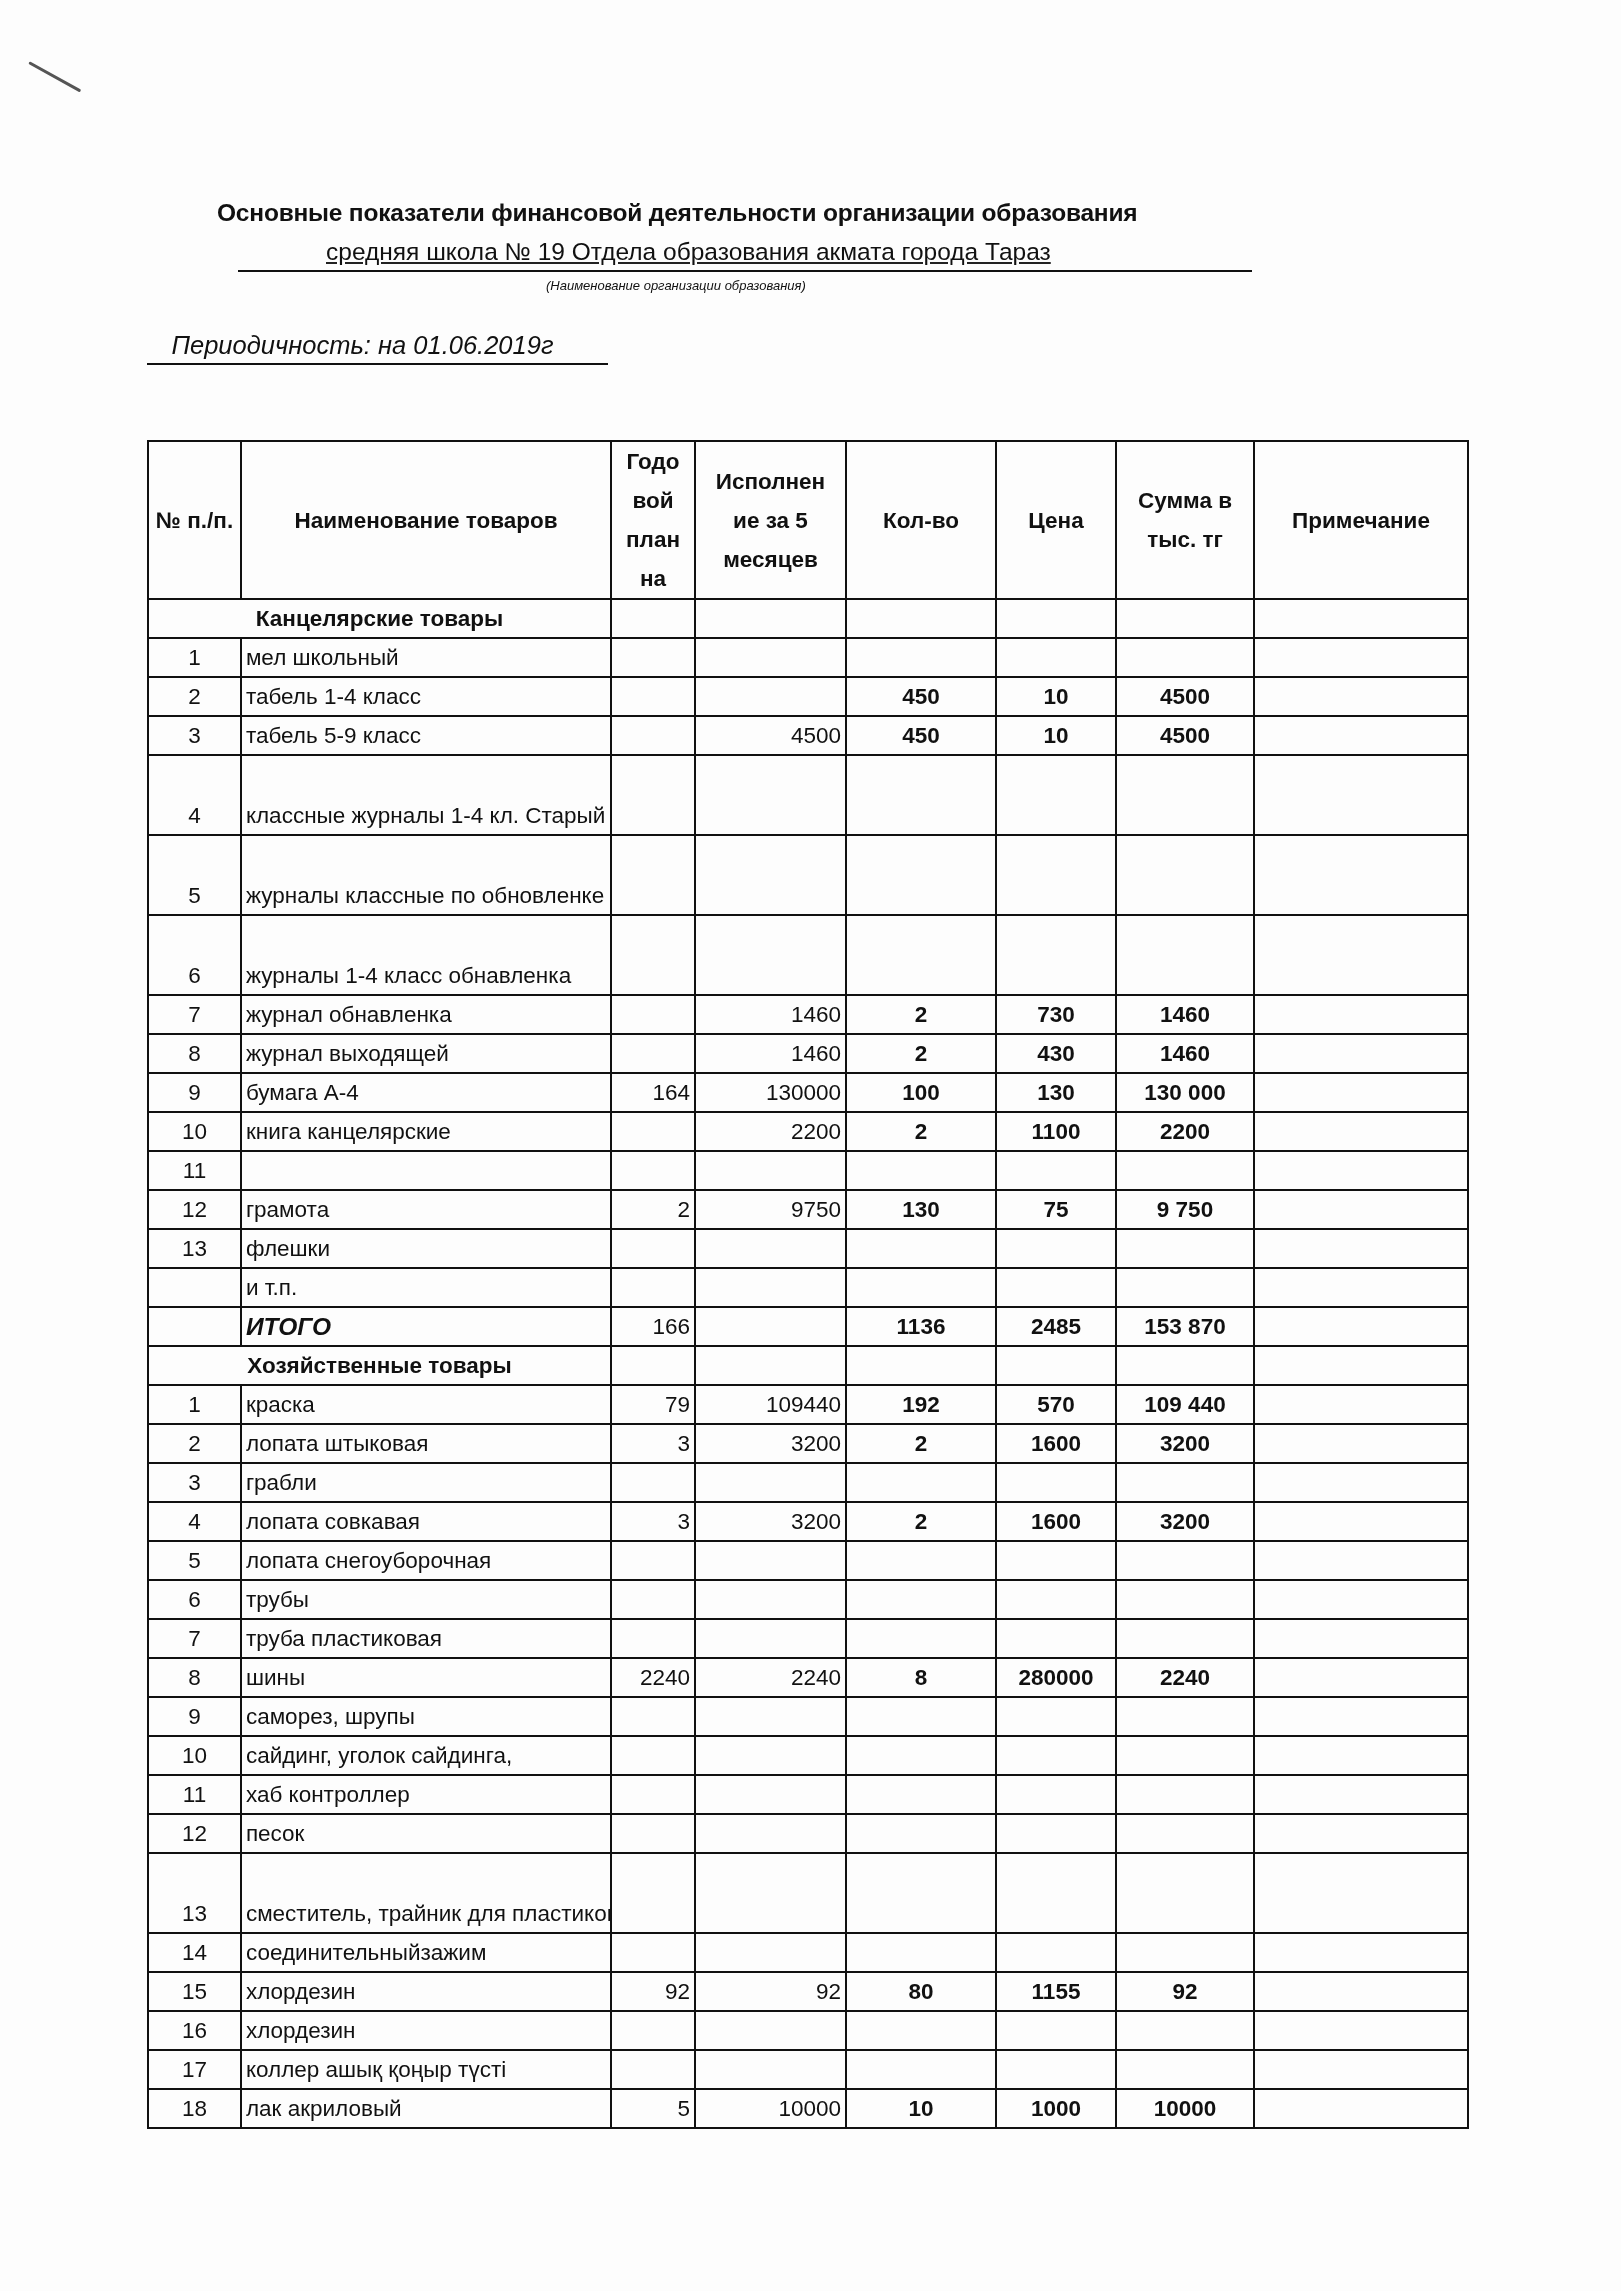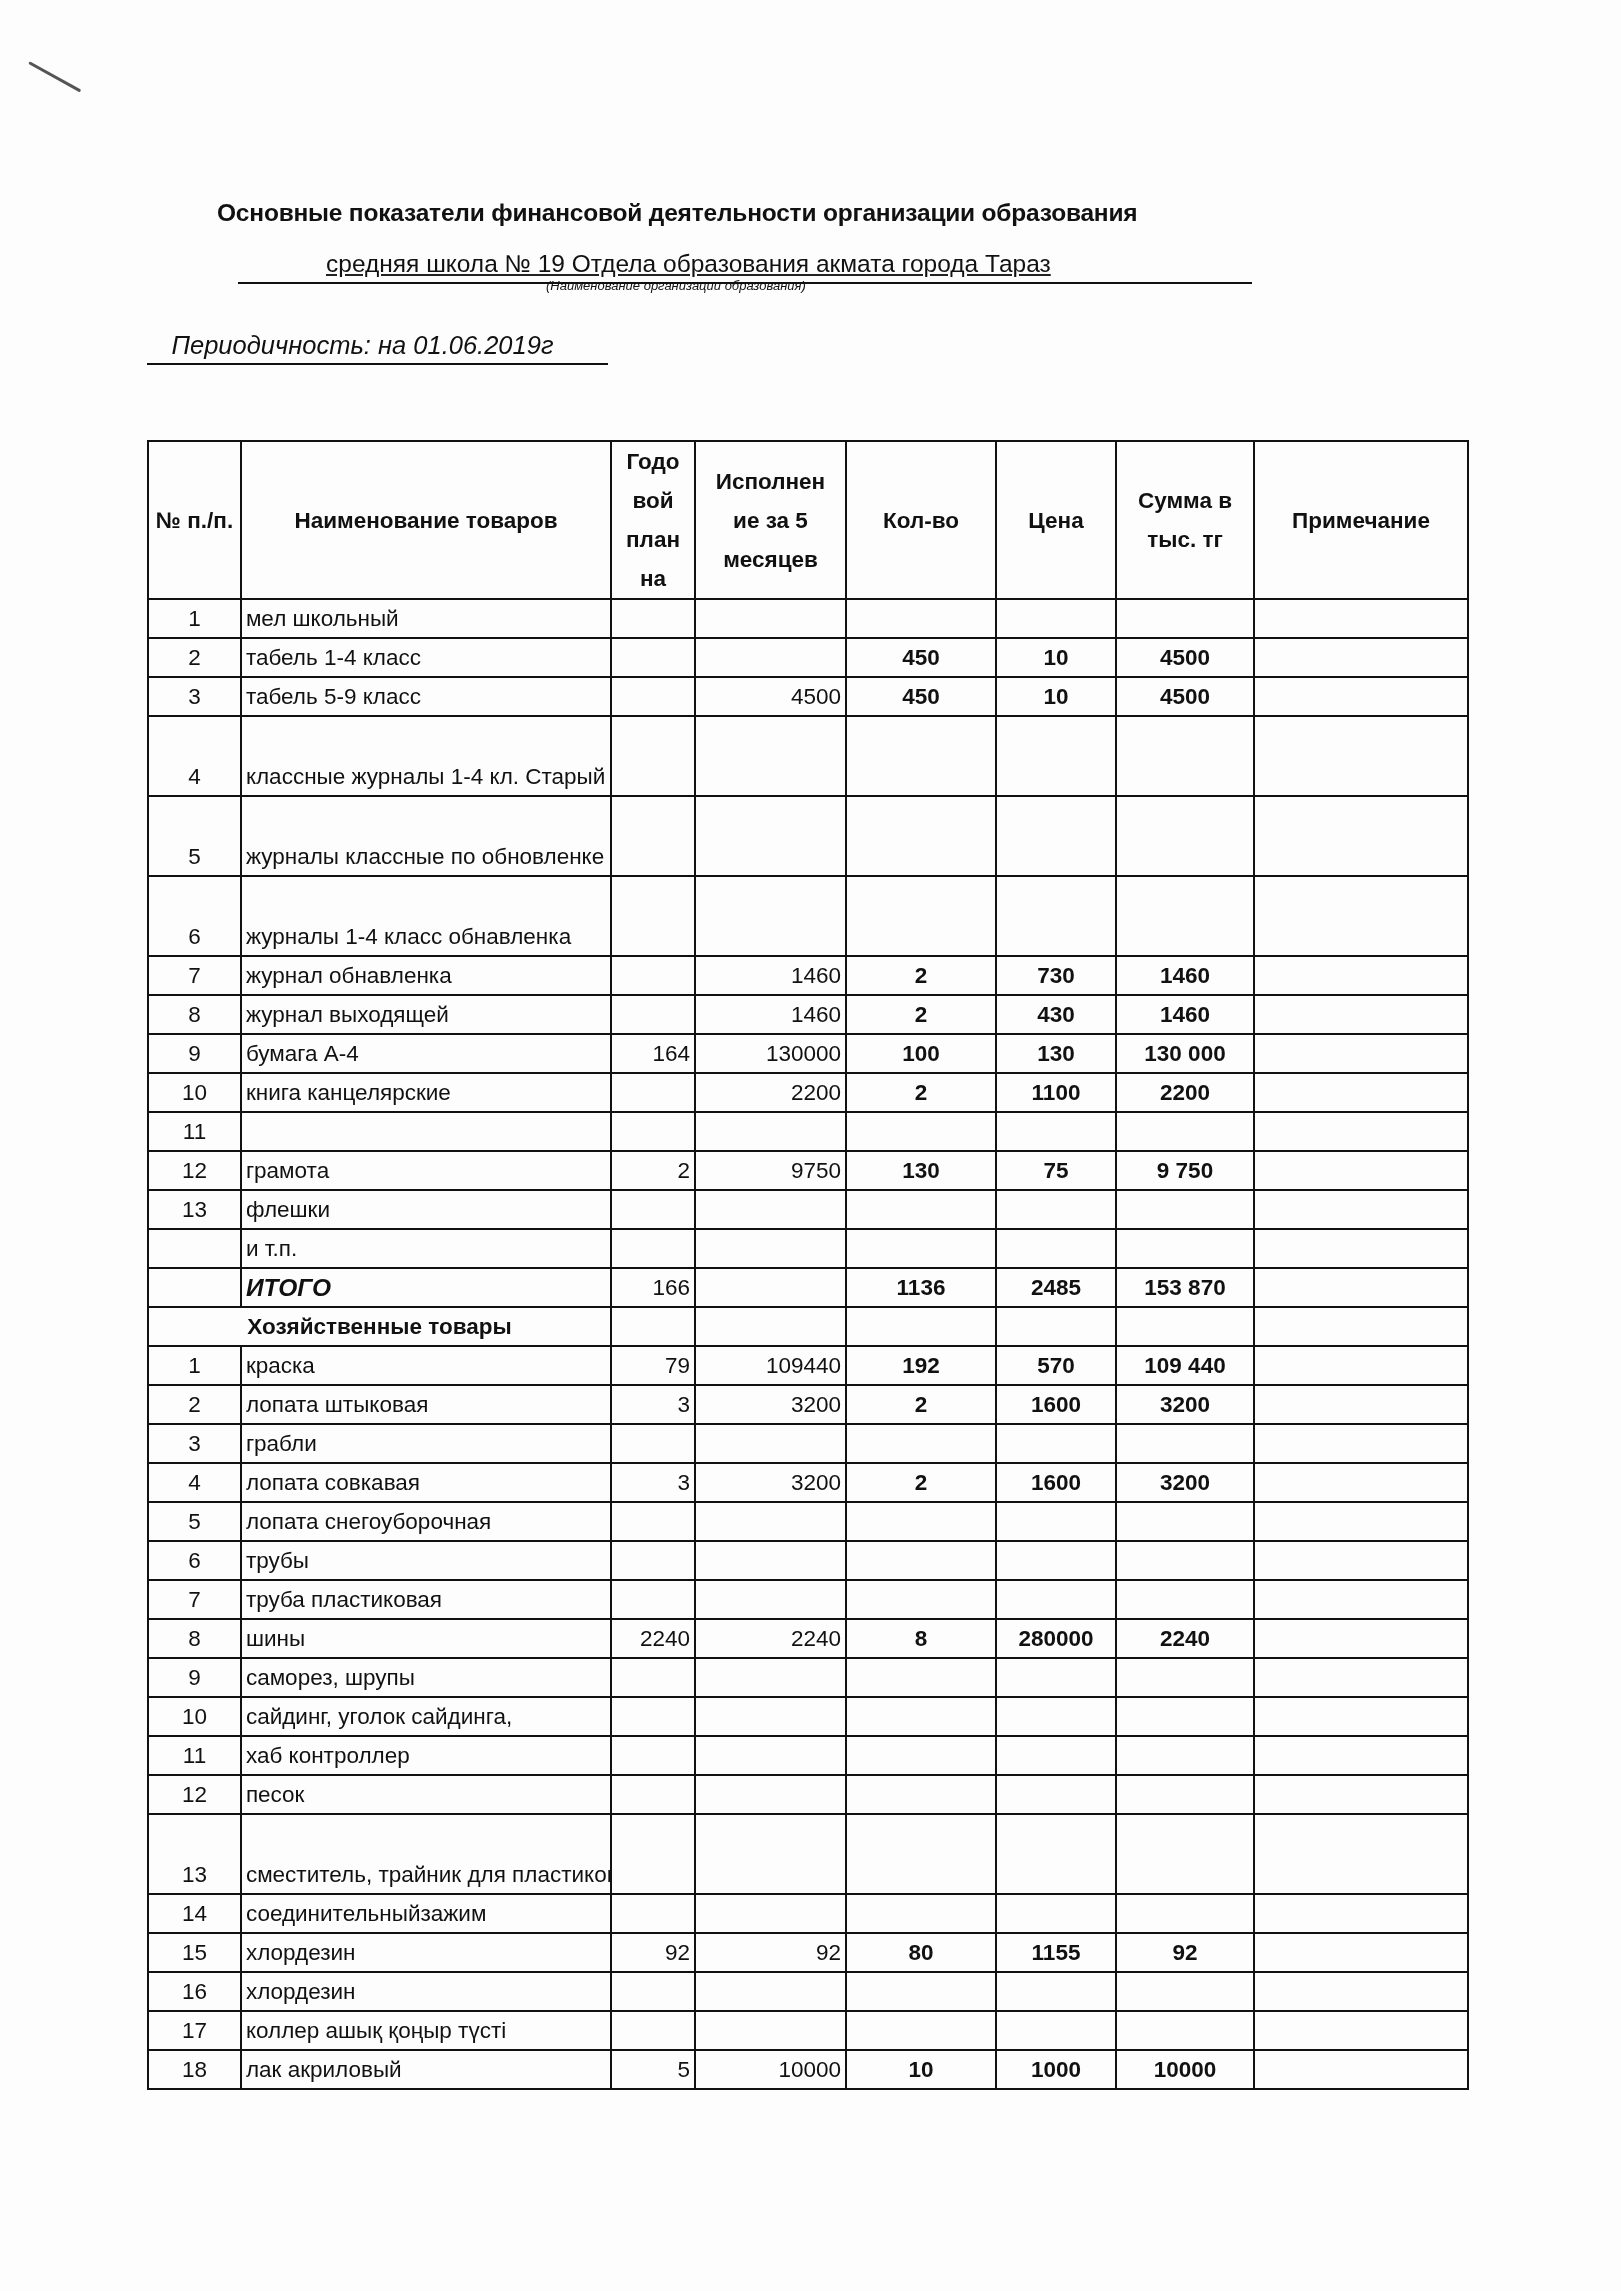--- a/index.html
+++ b/index.html
@@ -16,21 +16,21 @@
     width: 59px; height: 2.9px; background: #555;
     transform: rotate(29deg); transform-origin: left center;
     border-radius: 2px;
   }
   .title {
     position: absolute; left: 201px; top: 199px;
     font-size: 24.5px; font-weight: bold; letter-spacing: -0.2px; margin-left: 16px;
   }
   .org-line {
     position: absolute; left: 238px; top: 238px; width: 1014px;
-    border-bottom: 2px solid #111; height: 32px; margin-top: 12px;
+    border-bottom: 2px solid #111; height: 32px;
   }
   .org-name {
     position: absolute; left: 88px; top: 0;
     font-size: 24.5px; text-decoration: underline; text-decoration-color: #222;
   }
   .org-caption {
     position: absolute; left: 546px; top: 278px;
     font-size: 13px; font-style: italic;
   }
   .period {
@@ -103,20 +103,29 @@
       <th class="narrow">Годо вой план на</th>
       <th>Исполнен ие за 5 месяцев</th>
       <th>Кол-во</th>
       <th>Цена</th>
       <th>Сумма в тыс. тг</th>
       <th>Примечание</th>
     </tr>
   </thead>
   <tbody id="tbody">
       <tr class="row1">
+        <td colspan="2" class="section">Канцелярские товары</td>
+        <td></td>
+        <td></td>
+        <td></td>
+        <td></td>
+        <td></td>
+        <td></td>
+      </tr>
+      <tr class="row1">
         <td class="num">1</td>
         <td class="name">мел школьный</td>
         <td class="r"></td>
         <td class="r"></td>
         <td class="b"></td>
         <td class="b"></td>
         <td class="b"></td>
         <td class="num"></td>
       </tr>
       <tr class="row1">

